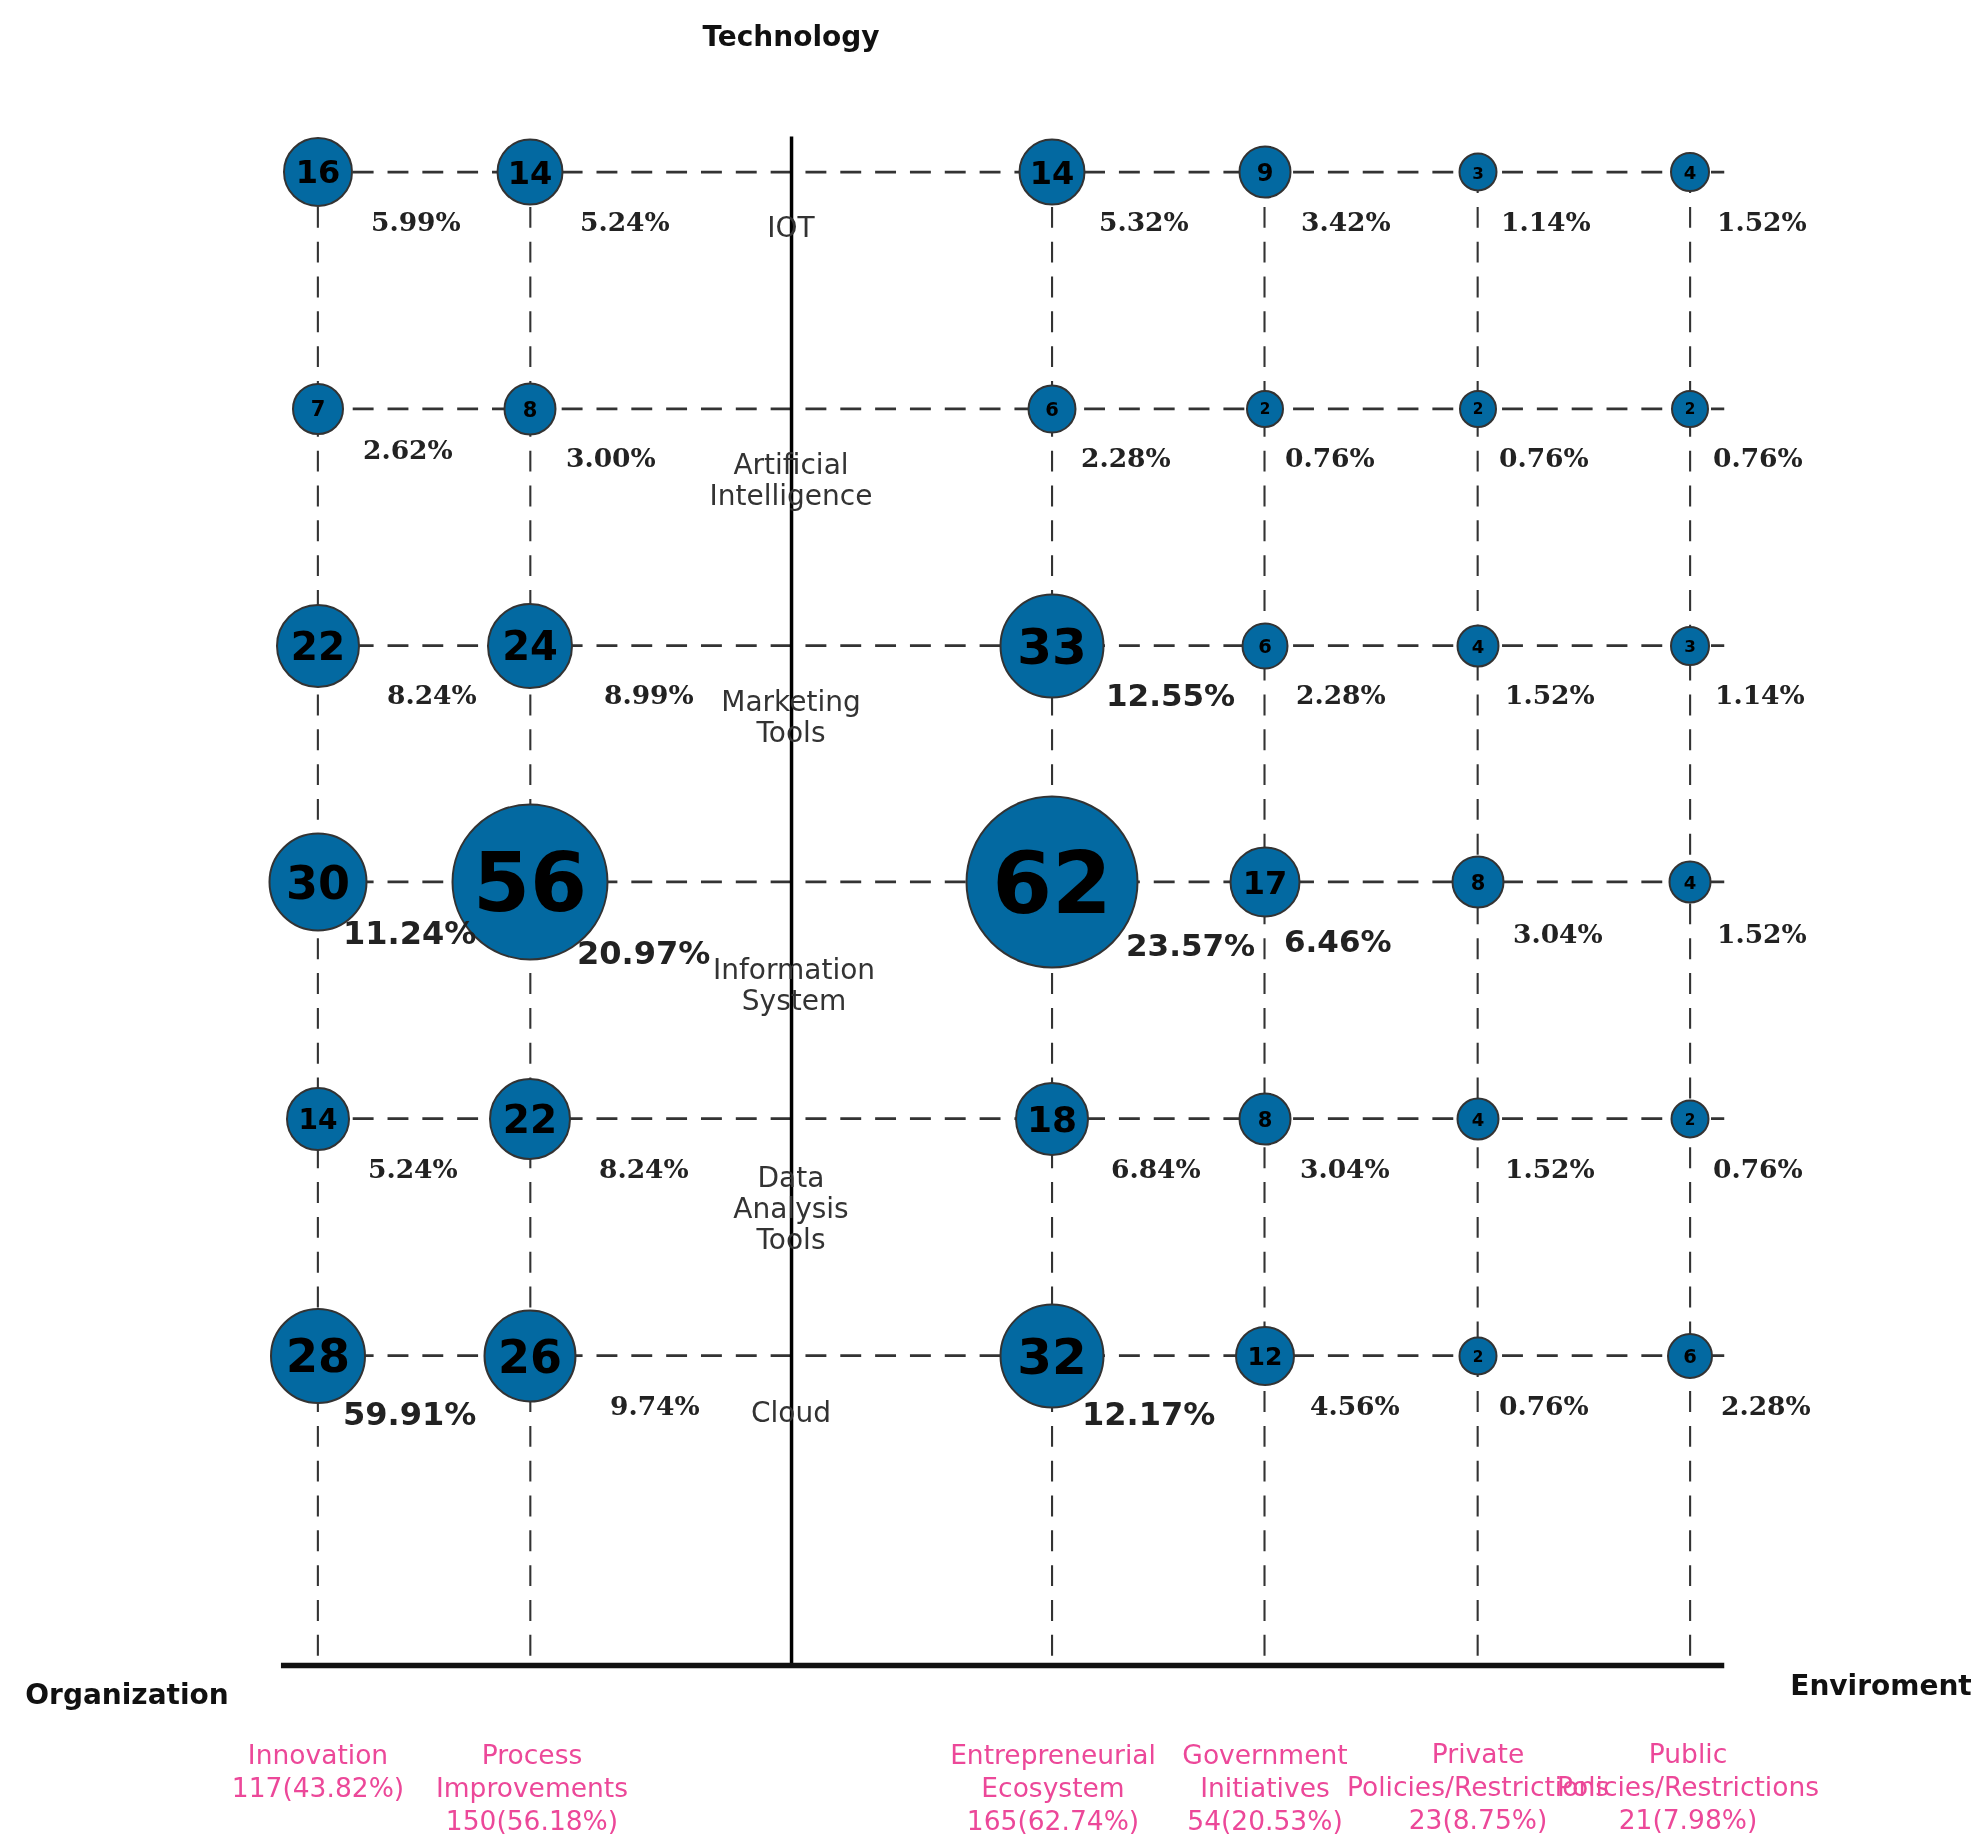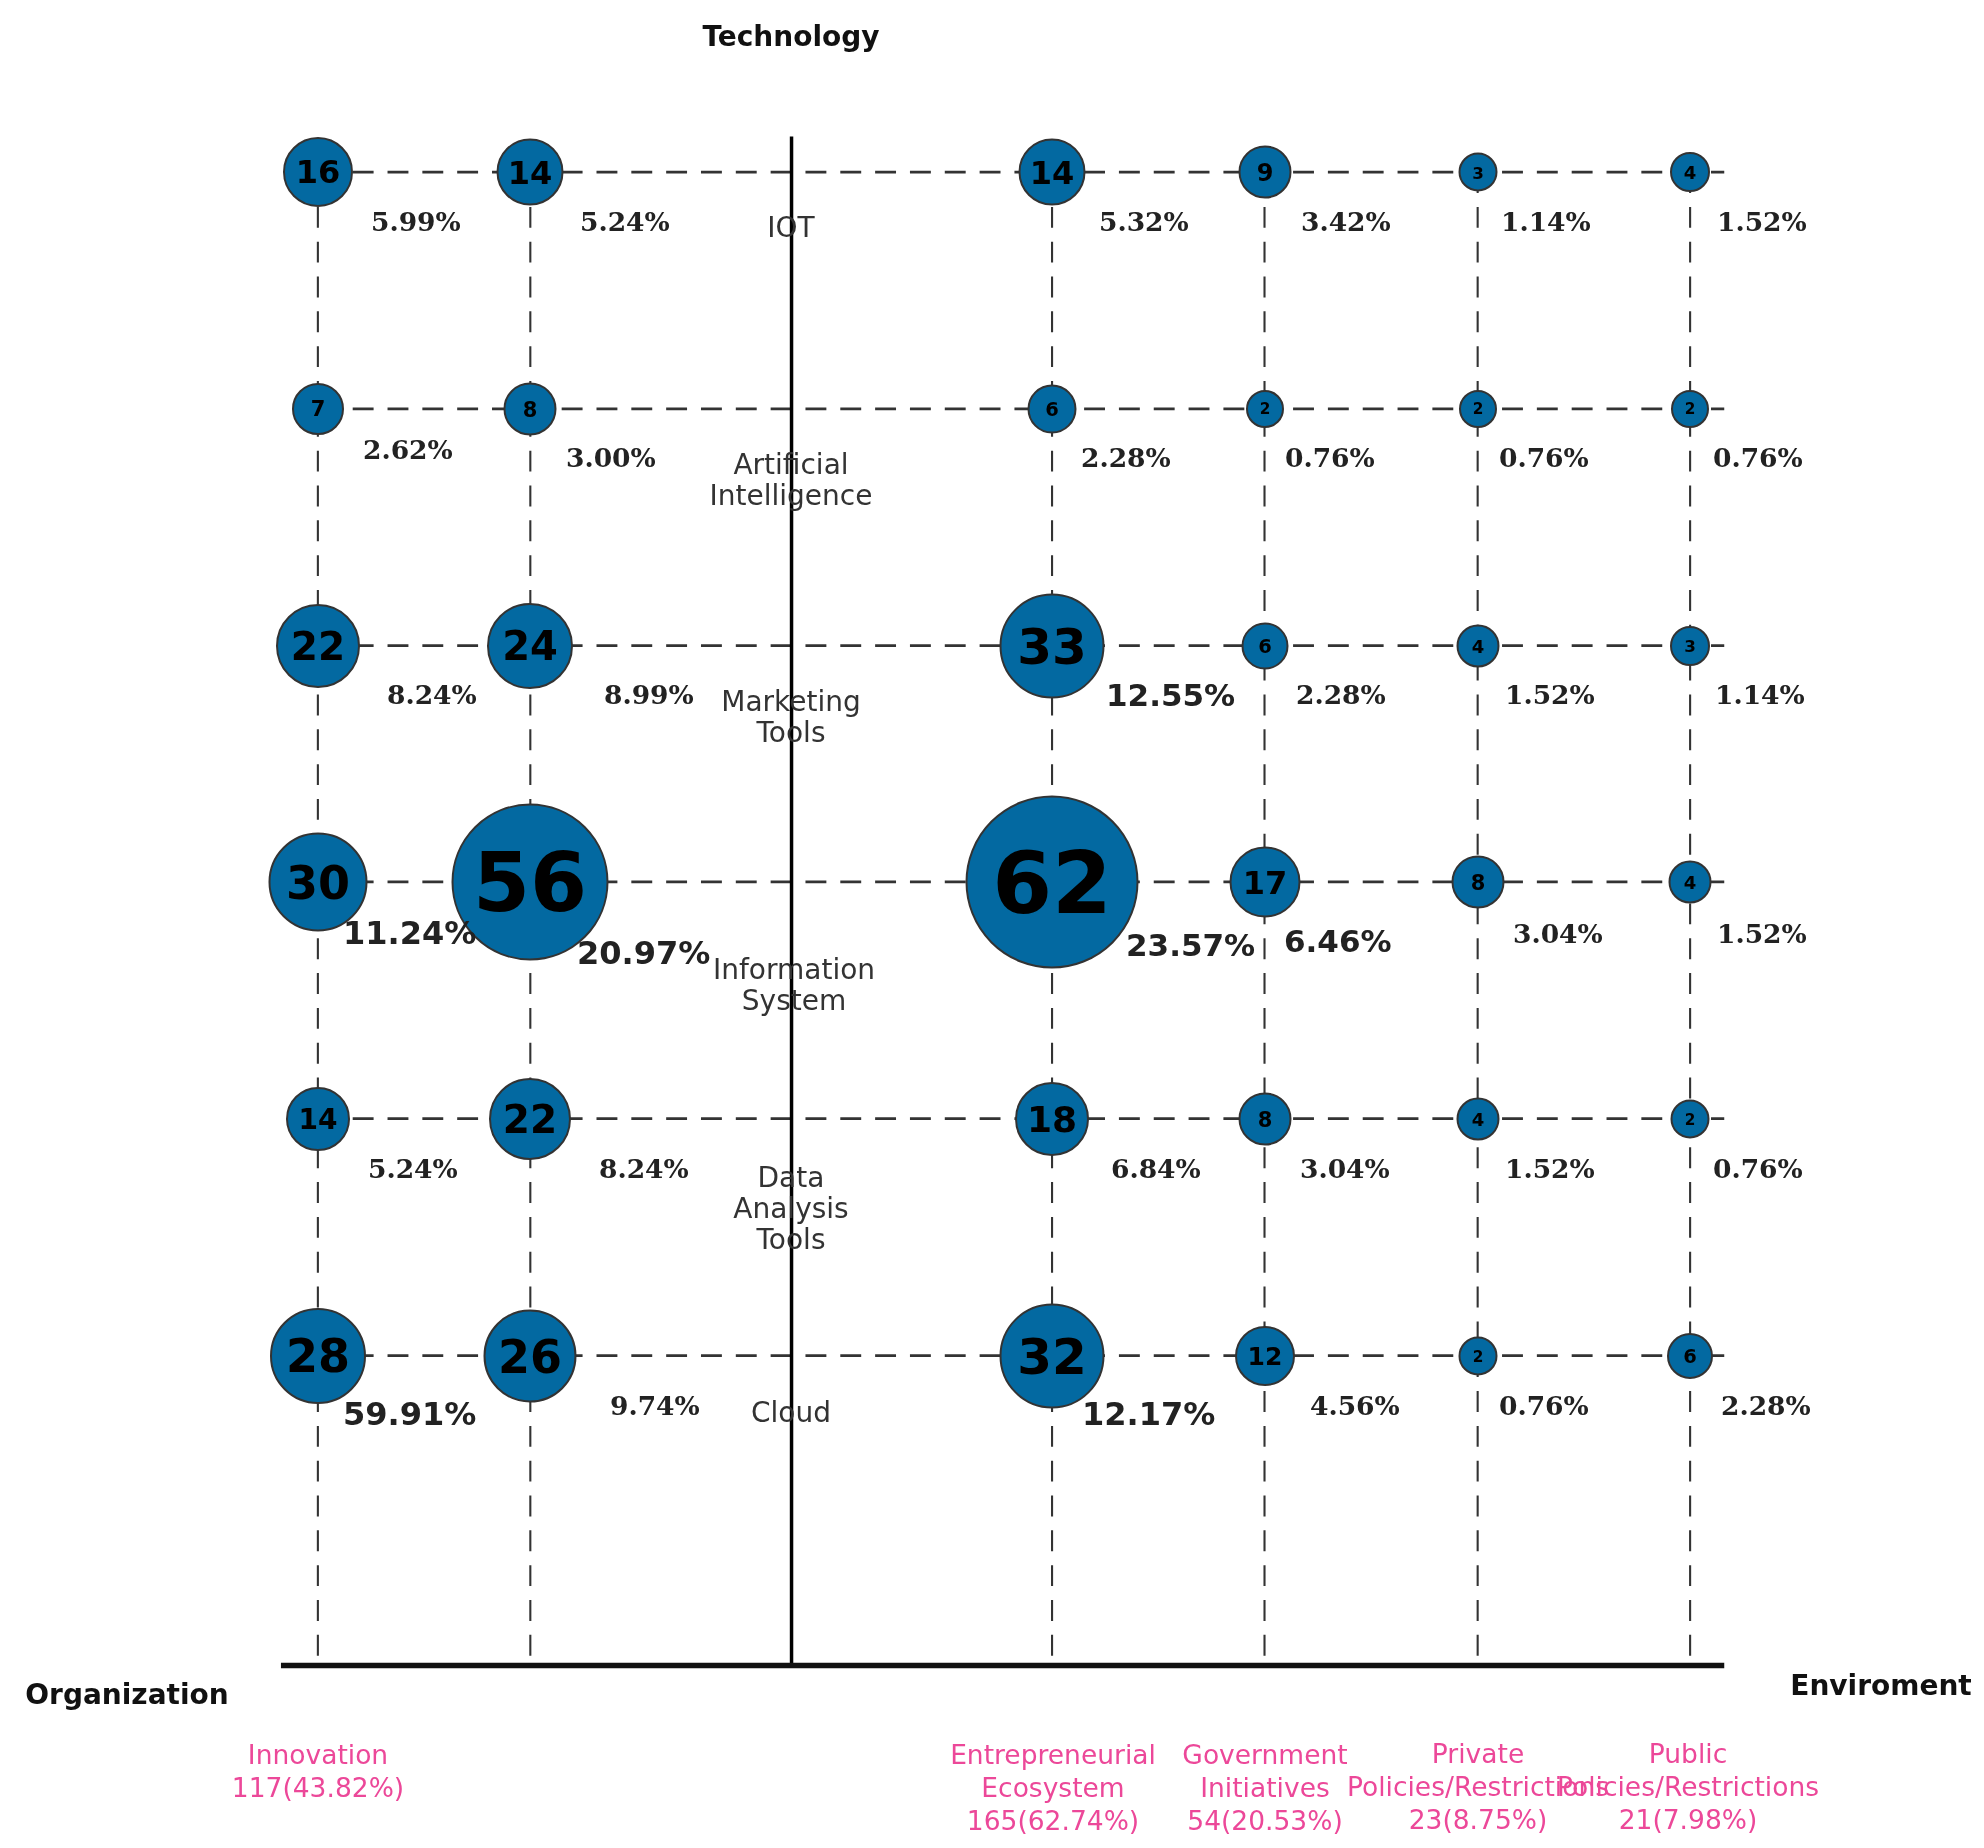--- a/index.html
+++ b/index.html
@@ -51,20 +51,23 @@
 Tools</div>
   <div class="row-label" style="left:794px;top:954px;">Information
 System</div>
   <div class="row-label" style="left:791px;top:1162px;">Data
 Analysis
 Tools</div>
   <div class="row-label" style="left:791px;top:1397px;">Cloud</div>
 
   <div class="col-label" style="left:318px;top:1738px;">Innovation
 117(43.82%)</div>
+  <div class="col-label" style="left:532px;top:1738px;">Process
+Improvements
+150(56.18%)</div>
   <div class="col-label" style="left:1053px;top:1738px;">Entrepreneurial
 Ecosystem
 165(62.74%)</div>
   <div class="col-label" style="left:1265px;top:1738px;">Government
 Initiatives
 54(20.53%)</div>
   <div class="col-label" style="left:1478px;top:1737px;">Private
 Policies/Restrictions
 23(8.75%)</div>
   <div class="col-label" style="left:1688px;top:1737px;">Public

